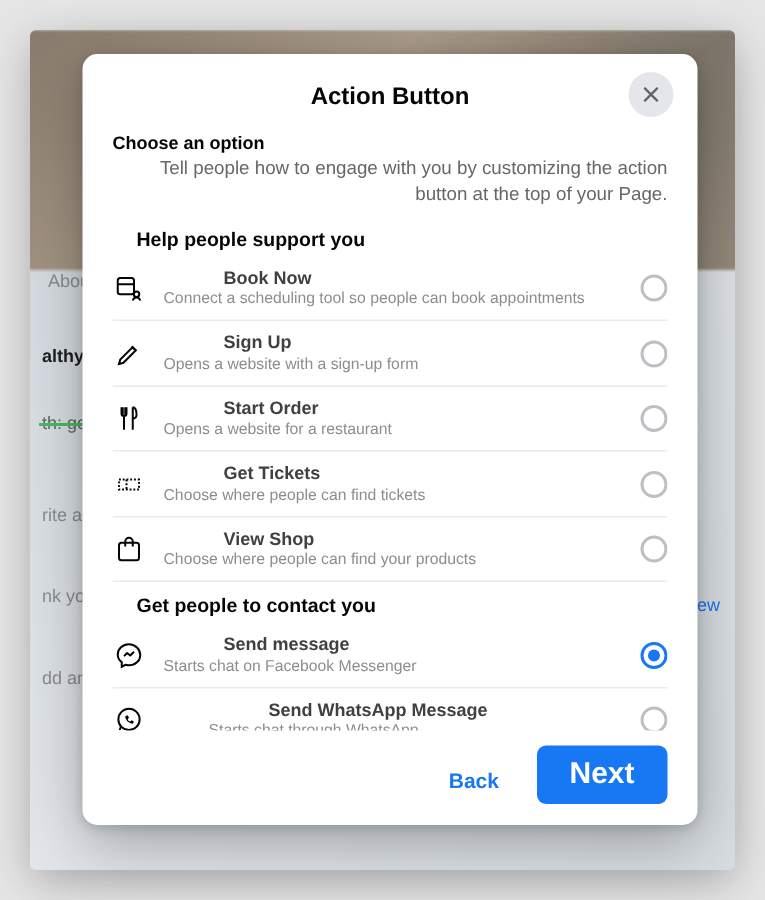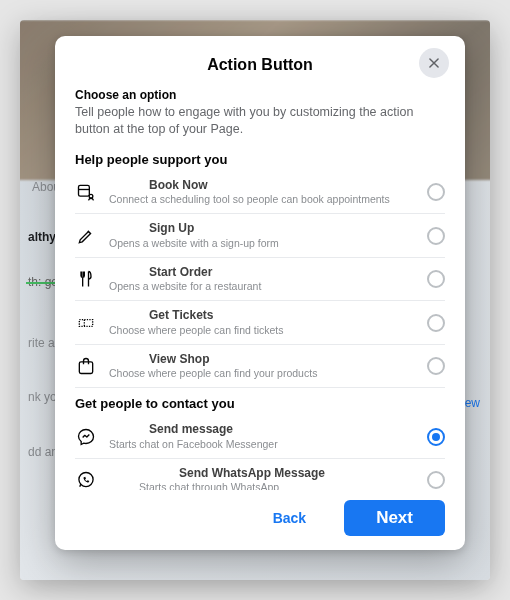--- a/index.html
+++ b/index.html
@@ -74,26 +74,27 @@
       font-size: 12px;
       font-weight: 700;
       color: #050505;
       margin-bottom: 2px;
     }
     .section-sub {
       font-size: 12.5px;
       color: #65676b;
       line-height: 1.35;
       margin-bottom: 10px;
+      text-align: right;
     }
     .group-label {
       font-size: 13px;
       font-weight: 700;
       color: #050505;
-      margin: 4px 0 4px 0;
+      margin: 4px 0 4px 16px;
     }
     .options { flex: 1; overflow: hidden; }
     .opt-row {
       display: flex;
       align-items: center;
       padding: 7px 0 7px 0;
       gap: 12px;
       border-bottom: 1px solid #e8eaed;
       cursor: pointer;
     }
@@ -135,38 +136,38 @@
     .radio.selected::after {
       content: "";
       position: absolute;
       top: 3px; left: 3px; right: 3px; bottom: 3px;
       background: #1877f2;
       border-radius: 50%;
     }
     .footer {
       display: flex;
       justify-content: flex-end;
-      align-items: center;
-      gap: 24px;
+      align-items: flex-end;
+      gap: 11px;
       padding-top: 10px;
     }
     .btn-back {
       color: #1877f2;
       font-weight: 600;
       font-size: 14px;
       padding: 8px 14px;
       cursor: pointer;
       border-radius: 6px;
     }
     .btn-next {
       background: #1877f2;
       color: #fff;
       font-weight: 600;
-      font-size: 17px;
-      padding: 8px 32px;
+      font-size: 20px;
+      padding: 8px 22px;
       border-radius: 6px;
       cursor: pointer;
     }
   </style>
 </head>
 <body>
 
 <div class="bg">
   <div class="cover"></div>
   <span class="fake" style="top:160px; left:12px;">About</span>

